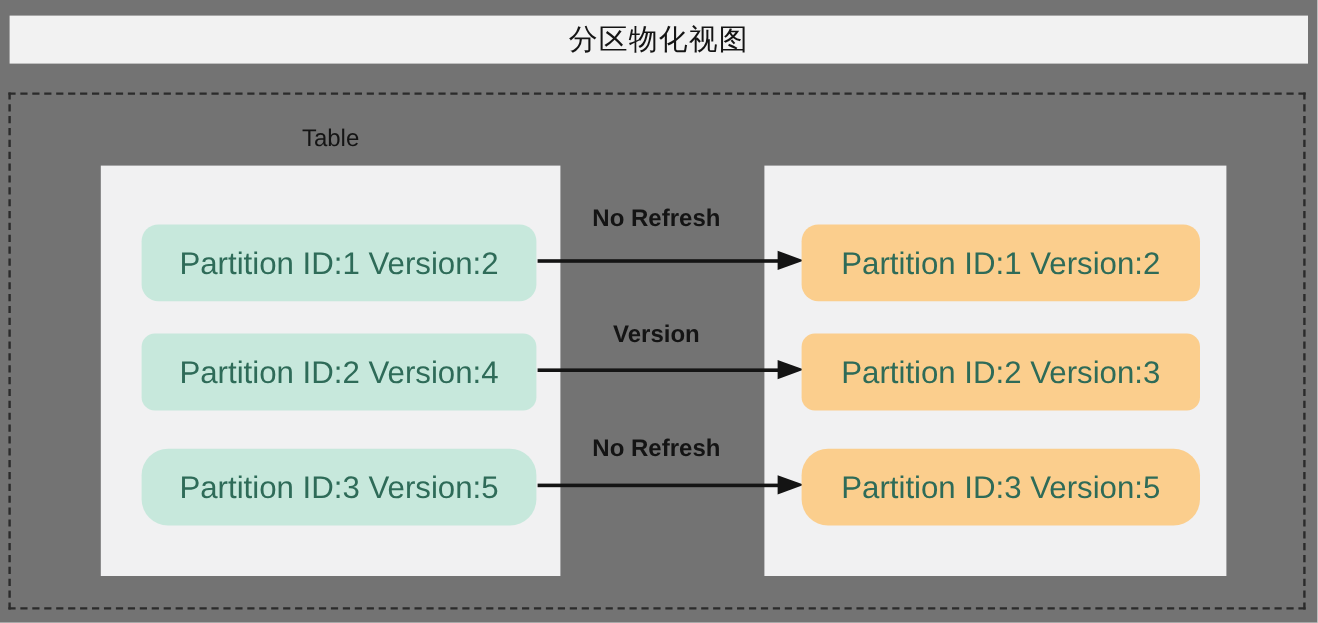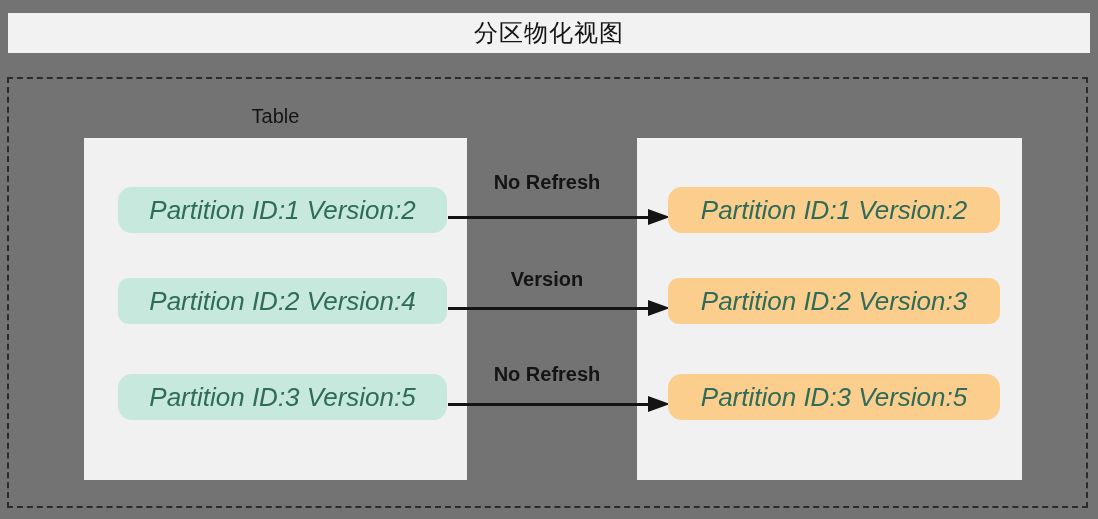--- a/index.html
+++ b/index.html
@@ -52,35 +52,34 @@
   .panel {
     position: absolute;
     top: 138px;
     height: 342px;
     background: #f1f1f2;
   }
   .panel.left  { left: 84px;  width: 383px; }
   .panel.right { left: 637px; width: 385px; }
   .pbox {
     position: absolute;
-    height: 46px;
+    height: 64px;
     border-radius: 14px;
     display: flex;
     align-items: center;
     justify-content: center;
     font-size: 26px;
     color: #2e6b58;
     white-space: nowrap;
-    font-style: italic;
   }
   .pbox.teal   { left: 118px; width: 329px; background: #c7e8dc; }
   .pbox.orange { left: 668px; width: 332px; background: #fbce8d; }
   .row1 .pbox { top: 187px; }
   .row2 .pbox { top: 278px; border-radius: 11px; }
-  .row3 .pbox { top: 374px; }
+  .row3 .pbox { top: 374px; border-radius: 22px; }
   .arrow-line {
     position: absolute;
     left: 448px;
     width: 202px;
     height: 3px;
     background: #141414;
   }
   .row1 .arrow-line { top: 216px; }
   .row2 .arrow-line { top: 307px; }
   .row3 .arrow-line { top: 403px; }

